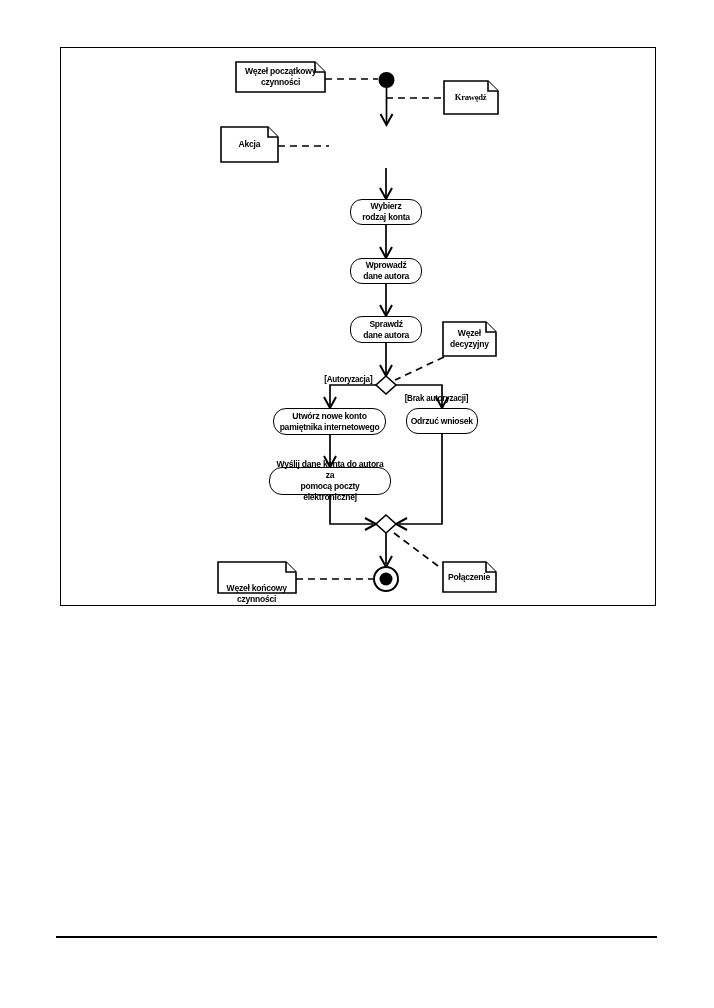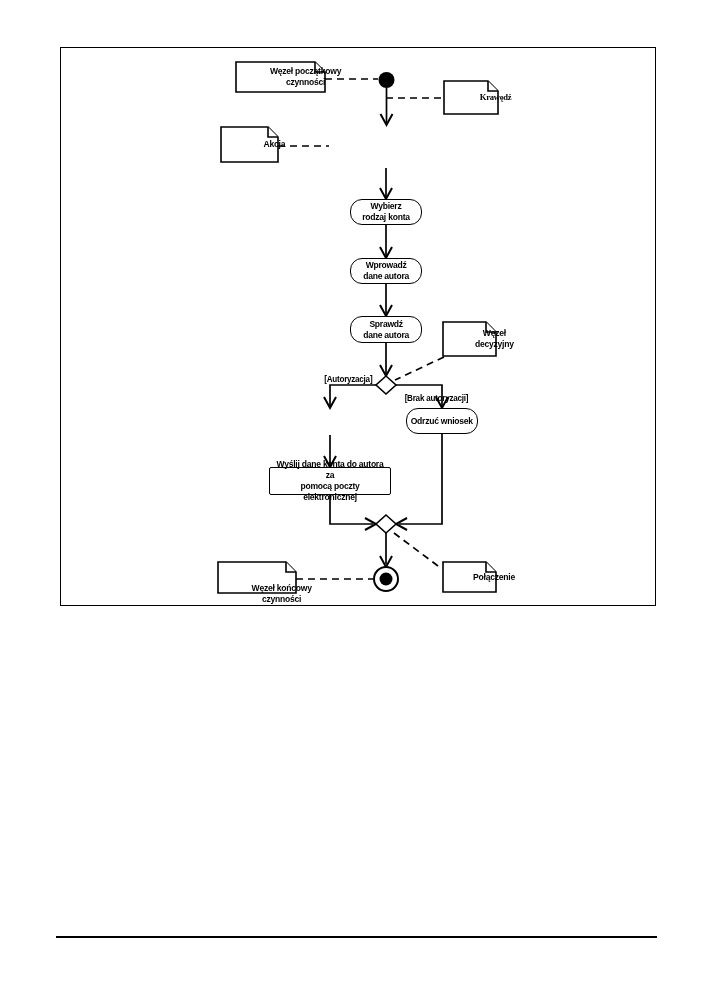--- a/index.html
+++ b/index.html
@@ -37,21 +37,20 @@
     box-sizing: border-box;
     display: flex;
     align-items: center;
     justify-content: center;
   }
   .note-text {
     position: absolute;
     display: flex;
     align-items: center;
     justify-content: center;
-    padding-left: 25px;
   }
   .guard { position: absolute; }
   .bottom-rule {
     position: absolute;
     left: 56px; top: 936px;
     width: 601px; height: 2px;
     background: #000;
   }
 </style>
 </head>
@@ -155,24 +154,28 @@
 rodzaj konta</span>
     </div>
     <div class="action" style="left:289px; top:210px; width:72px; height:26px; border-radius:12px;">
       <span class="txt squish">Wprowadź
 dane autora</span>
     </div>
     <div class="action" style="left:289px; top:268px; width:72px; height:27px; border-radius:12px;">
       <span class="txt squish">Sprawdź
 dane autora</span>
     </div>
+    <div class="action" style="left:212px; top:360px; width:113px; height:27px; border-radius:13px;">
+      <span class="txt squish">Utwórz nowe konto
+pamiętnika internetowego</span>
+    </div>
     <div class="action" style="left:345px; top:360px; width:72px; height:26px; border-radius:12px;align-items:center;">
       <span class="txt squish">Odrzuć wniosek</span>
     </div>
-    <div class="action" style="left:208px; top:419px; width:122px; height:28px; border-radius:2px;">
+    <div class="action" style="left:208px; top:419px; width:122px; height:28px; border-radius:13px;">
       <span class="txt squish">Wyślij dane konta do autora za
 pomocą poczty elektronicznej</span>
     </div>
 
     <div class="guard" style="left:262px; top:320px; width:60px;">
       <span class="txt squish" style="font-size:8.5px;">[Autoryzacja]</span>
     </div>
     <div class="guard" style="left:342px; top:320px; width:72px;margin-top:19px;">
       <span class="txt squish" style="font-size:8.5px;">[Brak autoryzacji]</span>
     </div>

